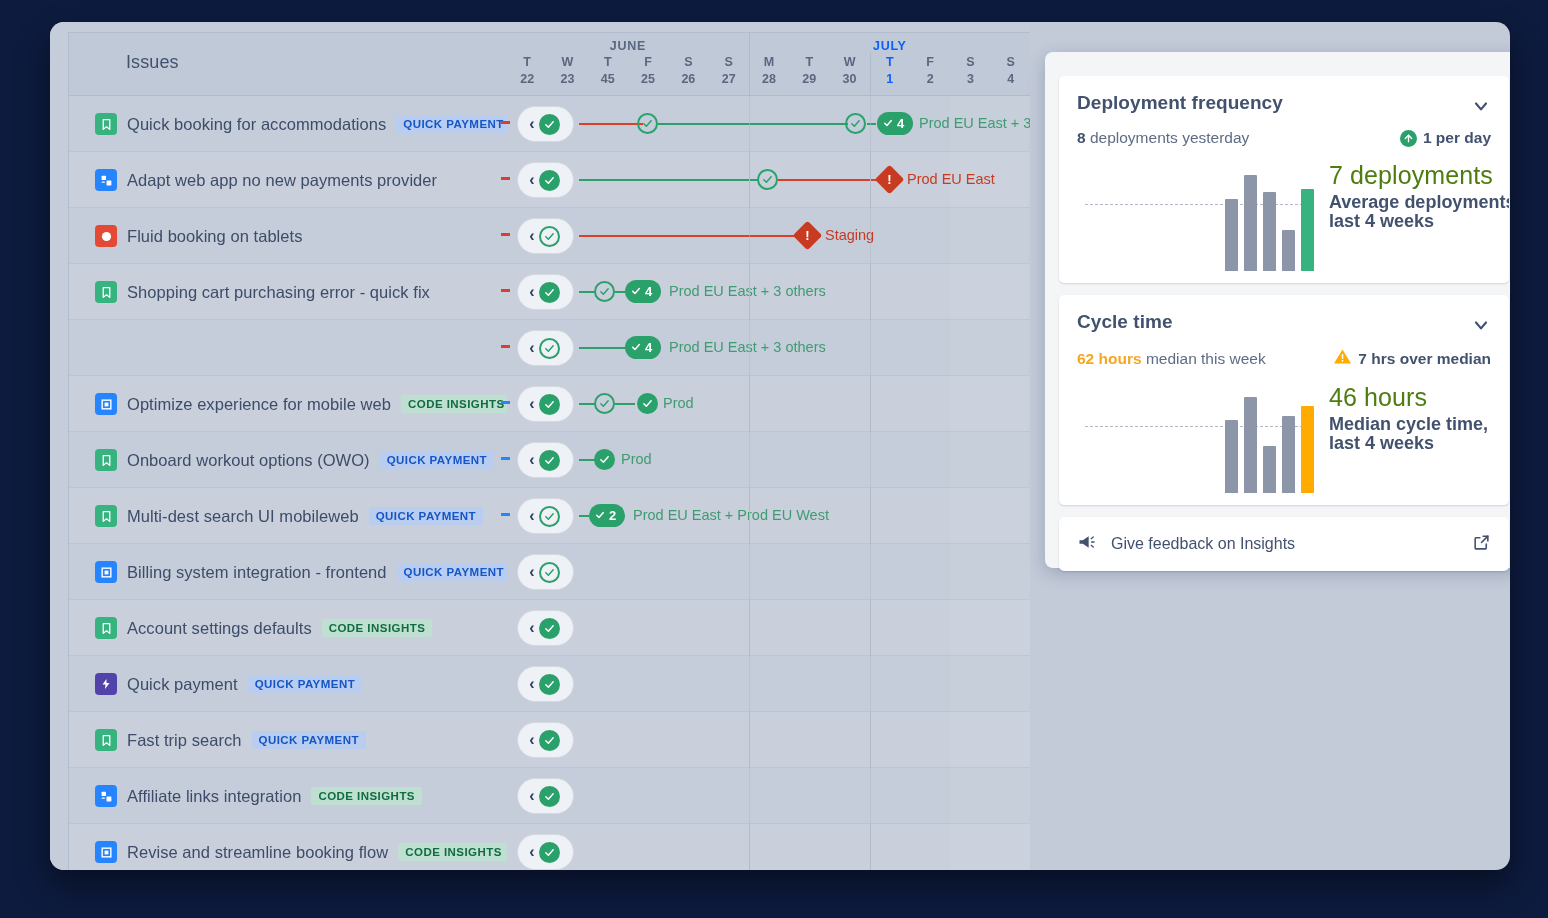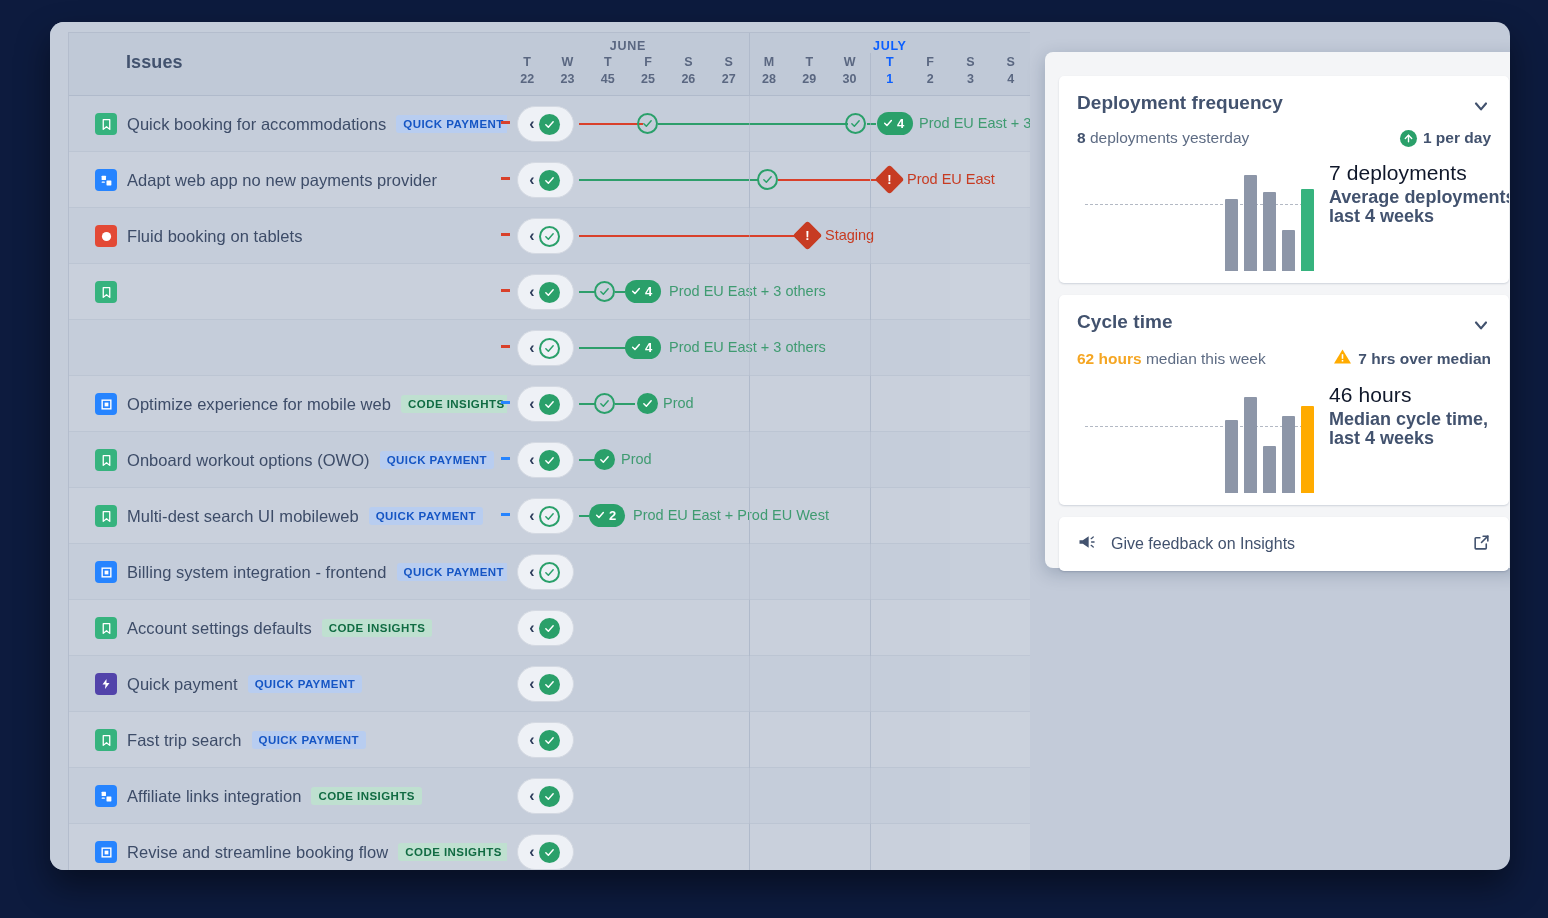--- a/index.html
+++ b/index.html
@@ -45,21 +45,21 @@
 
   
   .hdr {
     position: relative;
     height: 63px;
     background: #c0c9d7;
     border-bottom: 1px solid #b0bacb;
   }
   .hdr-issues {
     position: absolute; left: 57px; top: 19px;
-    font-size: 18px; font-weight: 700; color: #42526e;
+    font-size: 18px; font-weight: 400; color: #42526e;
     letter-spacing: .1px;
   }
   .months {
     position: absolute; left: 438px; top: 0; width: 524px; height: 63px;
   }
   .month-lbl {
     position: absolute; top: 6px;
     font-size: 12.5px; font-weight: 700; letter-spacing: .7px;
     color: #5a6781;
   }
@@ -235,21 +235,21 @@
   .mb { width: 13px; background: #8d96a8; border-radius: 1px 1px 0 0; }
   .mb.hl-green { background: #36b37e; }
   .mb.hl-amber { background: #ffab00; }
   .dashline {
     position: absolute; left: 8px; top: 43px; width: 228px;
     border-top: 1.5px dashed #b3b9c4;
   }
   .bigval {
     position: absolute; left: 252px; top: 0; width: 210px;
   }
-  .bigval .v { font-size: 21px; font-weight: 400; color: #0f172a; letter-spacing: .1px; }
+  .bigval .v { font-size: 25px; font-weight: 400; color: #4d7c0f; letter-spacing: .1px; }
   .bigval .d { font-size: 18px; font-weight: 700; color: #42526e; line-height: 19px; margin-top: 3px; }
 
   .feedback {
     background: #fff; border-radius: 5px;
     box-shadow: 0 1px 2px rgba(9,30,66,.16);
     margin-top: 12px; height: 54px;
     display: flex; align-items: center; padding: 0 18px; gap: 14px;
     cursor: pointer;
   }
   .fb-lbl { font-size: 16px; color: #42526e; flex: 1; }
@@ -441,20 +441,21 @@
                 <div class="vsep" style="left: 362.7px; top: 0px; height: 56px; opacity: 0.55;"></div>
               </div>
             </div>
             <div class="row alt">
               <div class="issue-cell">
                 <span class="itype story">
                   <svg width="13" height="13" viewBox="0 0 24 24" fill="none" stroke="#fff" stroke-width="2.4" stroke-linejoin="round">
                     <path d="M6 3 H18 V21 L12 16 L6 21 Z"></path>
                   </svg>
                 </span>
+                <span class="isum">Shopping cart purchasing error - quick fix</span>
               </div>
               <div class="tl-cell">
                 <div style="position: absolute; top: 0px; height: 56px; background: rgba(255, 255, 255, 0.05); left: 443.3px; width: 80.6px;"></div>
                 <div class="stub" style="left: -6px; background: rgb(217, 64, 42);"></div>
                 <div class="pill">
                   <span class="chev">‹</span>
                   <span class="ck solid">
                     <svg width="11" height="11" viewBox="0 0 24 24" fill="none" stroke-width="3.2" stroke-linecap="round" stroke-linejoin="round">
                       <path d="M4 12.5 L9.5 18 L20 6"></path>
                     </svg>

